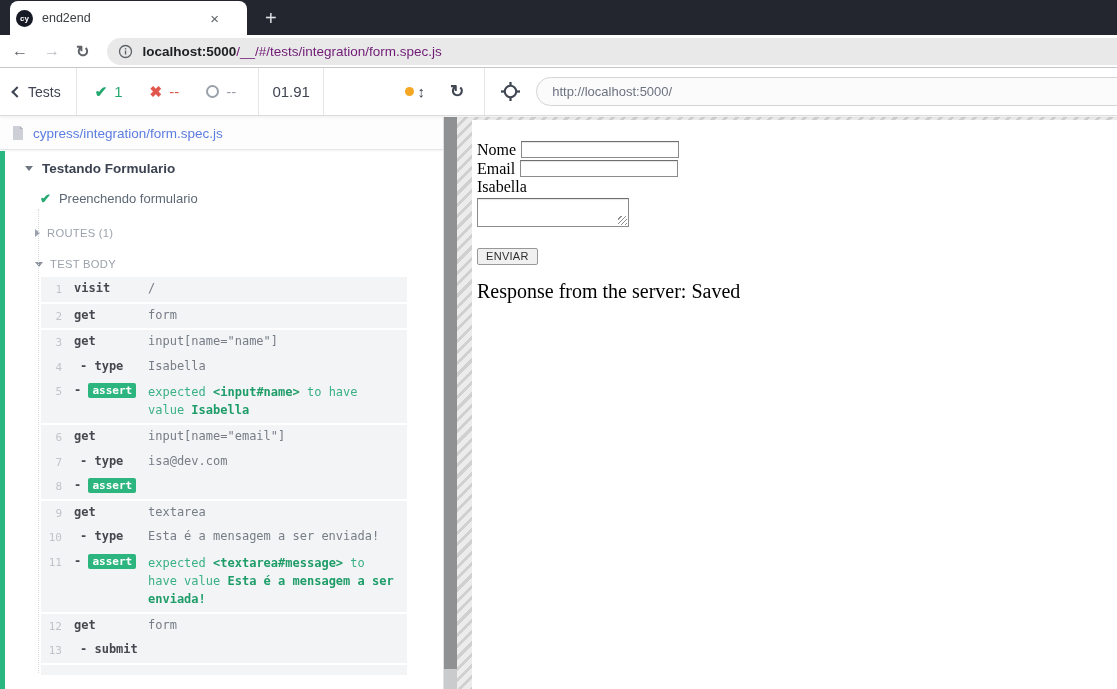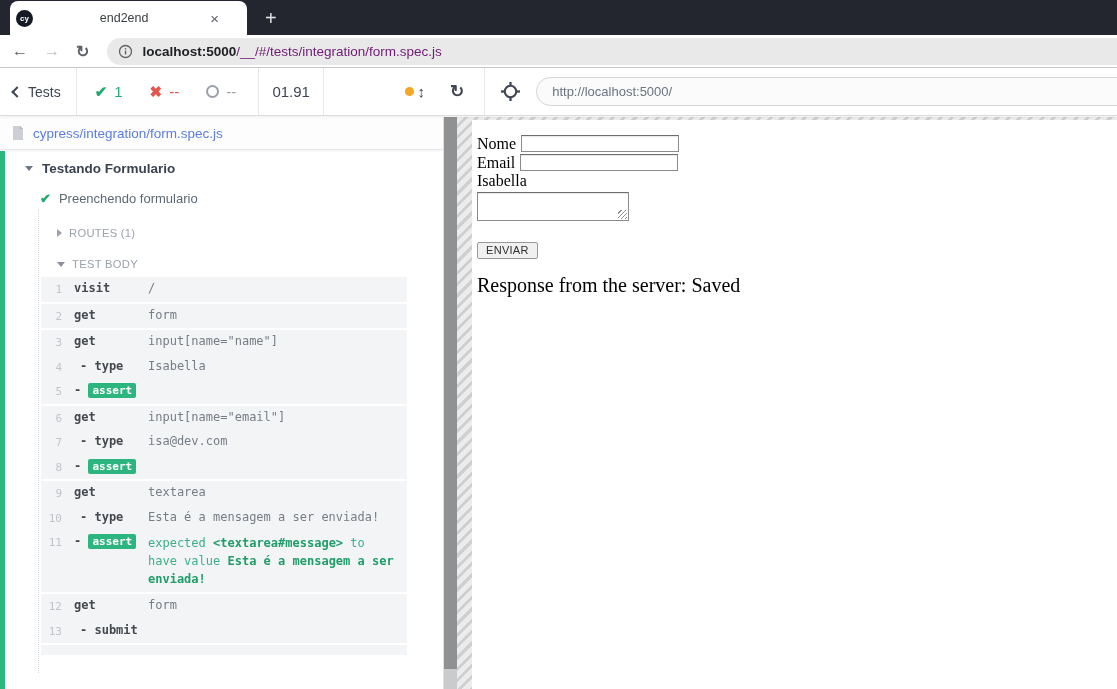--- a/index.html
+++ b/index.html
@@ -2,21 +2,21 @@
 <html style="--tab_bar: #23262e; --pass: #26a971; --fail: #e1564d; --pending: #9aa0aa; --badge: #2cb57e; --assert_text: #3ab185; --assert_bold: #1f9d69; --spec_link: #5b7de0; --xhr_blue: #4e8fd0; --active_bar: #2ab77f; --scroll_dot: #f5a623;"><head>
 <meta charset="utf-8">
 <style>
   * { box-sizing: border-box; margin: 0; padding: 0; }
   html,body { width:1117px; height:689px; overflow:hidden; }
   body { font-family:"Liberation Sans", sans-serif; background:#fff; position:relative; }
 
   
   .tabbar { height:35px; background:var(--tab_bar,#23262e); display:flex; align-items:flex-end; }
   .tab { margin-left:10px; width:237px; height:34px; background:#fff; border-radius:8px 8px 0 0;
-         display:flex; align-items:center; padding:0 24px 0 6px;text-align:center; }
+         display:flex; align-items:center; padding:0 24px 0 6px; }
   .favicon { width:17px; height:17px; border-radius:50%; background:#161a25; color:#fff;
              font-size:8px; font-weight:bold; display:grid; place-items:center; margin-right:9px; flex:none; }
   .tab-title { font-size:12.5px; color:#3c4043; flex:1; white-space:nowrap; overflow:hidden; }
   .tab-close { color:#5f6368; font-size:15px; line-height:1; padding:2px 4px; }
   .newtab { color:#dfe1e5; font-size:20px; margin:0 0 7px 18px; line-height:1; }
 
   
   .addressbar { height:33px; background:#fff; display:flex; align-items:center; padding-left:12px;
                 border-bottom:1px solid #c9cacd; }
   .nav-ico { font-size:16px; font-weight:bold; color:#5f6368; margin-right:16px; }
@@ -66,21 +66,21 @@
   .dotline { position:absolute; left:33px; top:58px; bottom:16px; border-left:1px dotted #d6d9dd; }
   .caret-down { width:0; height:0; border-left:4px solid transparent; border-right:4px solid transparent;
                 border-top:5px solid #6f7783; flex:none; }
   .caret-right { width:0; height:0; border-top:4px solid transparent; border-bottom:4px solid transparent;
                  border-left:5px solid #9aa1ad; flex:none; }
   .section-row .caret-down { border-top-color:#8b929d; border-left-width:4px; border-right-width:4px; }
   .suite-row { margin:10px 0 0 20px; display:flex; align-items:center; gap:9px;
                font-weight:bold; font-size:13.5px; color:#3b4351; }
   .test-row { margin:15px 0 0 35px; display:flex; align-items:center; gap:8px; font-size:13px; color:#5c6874; }
   .test-check { color:var(--pass,#26a971); font-weight:bold; font-size:13px; }
-  .section-row { display:flex; align-items:center; gap:7px; margin-left:52px; font-size:11.2px;
+  .section-row { display:flex; align-items:center; gap:7px; margin-left:30px; font-size:11.2px;
                  color:#9ba2ac; letter-spacing:.3px; }
   .section-row.routes { margin-top:21px; }
   .section-row.testbody { margin-top:19px; }
 
   
   .cmd-log { margin:7px 0 0 36px; width:366px; position:relative; z-index:1; }
   .cmd-group { background:#f3f4f6; margin-bottom:2px; }
   .cmd-row { display:flex; align-items:flex-start; padding:4px 0;
              font-family:"DejaVu Sans Mono", monospace; font-size:12px; line-height:15.5px; }
   .cmd-num { width:21px; flex:none; text-align:right; color:#c0c4ca; font-size:11px; padding-top:1px; }
@@ -93,21 +93,21 @@
                   border-radius:2px; font-size:11px; font-weight:bold; line-height:15px; }
   .cmd-row.xhr { padding:5px 0; }
 
   
   .vscrollbar { width:13px; flex:none; background:#c9cbcd; position:relative; }
   .vthumb { position:absolute; top:0; left:0; right:0; height:552px; background:#8f9193; }
 
   
   .aut { flex:1; background:repeating-linear-gradient(135deg,#ececec 0 5px,#d0d0d0 5px 8px);
          padding:3px 0 0 15px; min-width:0; }
-  .aut-frame { background:#fff; width:100%; height:100%; padding:14px 0 0 5px;
+  .aut-frame { background:#fff; width:100%; height:100%; padding:20px 0 0 5px;
                font-family:"Liberation Serif", serif; font-size:16px; color:#000; }
   .f-row { display:flex; align-items:center; gap:5px; height:19px; margin-bottom:0; }
   .f-label { line-height:18px; }
   input.txt { width:158px; height:17px; border:1px solid #8b8b8b; border-top-color:#6e6e6e;
               background:#fff; border-radius:0; box-shadow:inset 0 1px 1px rgba(0,0,0,.1);
               font:13px "Liberation Serif", serif; padding:0 2px; }
   .ta-wrap { position:relative; display:inline-block; margin-top:2px; }
   textarea.ta { width:152px; height:29px; border:1px solid #8b8b8b; border-top-color:#6e6e6e;
                 background:#fff; resize:none; box-shadow:inset 0 1px 1px rgba(0,0,0,.1);
                 font:13px "Liberation Serif", serif; display:block; }
@@ -246,20 +246,21 @@
               <span class="cmd-msg"><span>input[name="name"]</span></span>
             </div>
             <div class="cmd-row">
               <span class="cmd-num">4</span>
               <span class="cmd-name child">- type</span>
               <span class="cmd-msg"><span>Isabella</span></span>
             </div>
             <div class="cmd-row assert">
               <span class="cmd-num">5</span>
               <span class="cmd-name">- <span class="assert-badge">assert</span></span>
+              <span class="cmd-msg"><span>expected </span><span class="seg-b">&lt;input#name&gt;</span><span> to have value </span><span class="seg-b">Isabella</span></span>
             </div>
           </div>
           <div class="cmd-group">
             <div class="cmd-row">
               <span class="cmd-num">6</span>
               <span class="cmd-name">get</span>
               <span class="cmd-msg"><span>input[name="email"]</span></span>
             </div>
             <div class="cmd-row">
               <span class="cmd-num">7</span>

